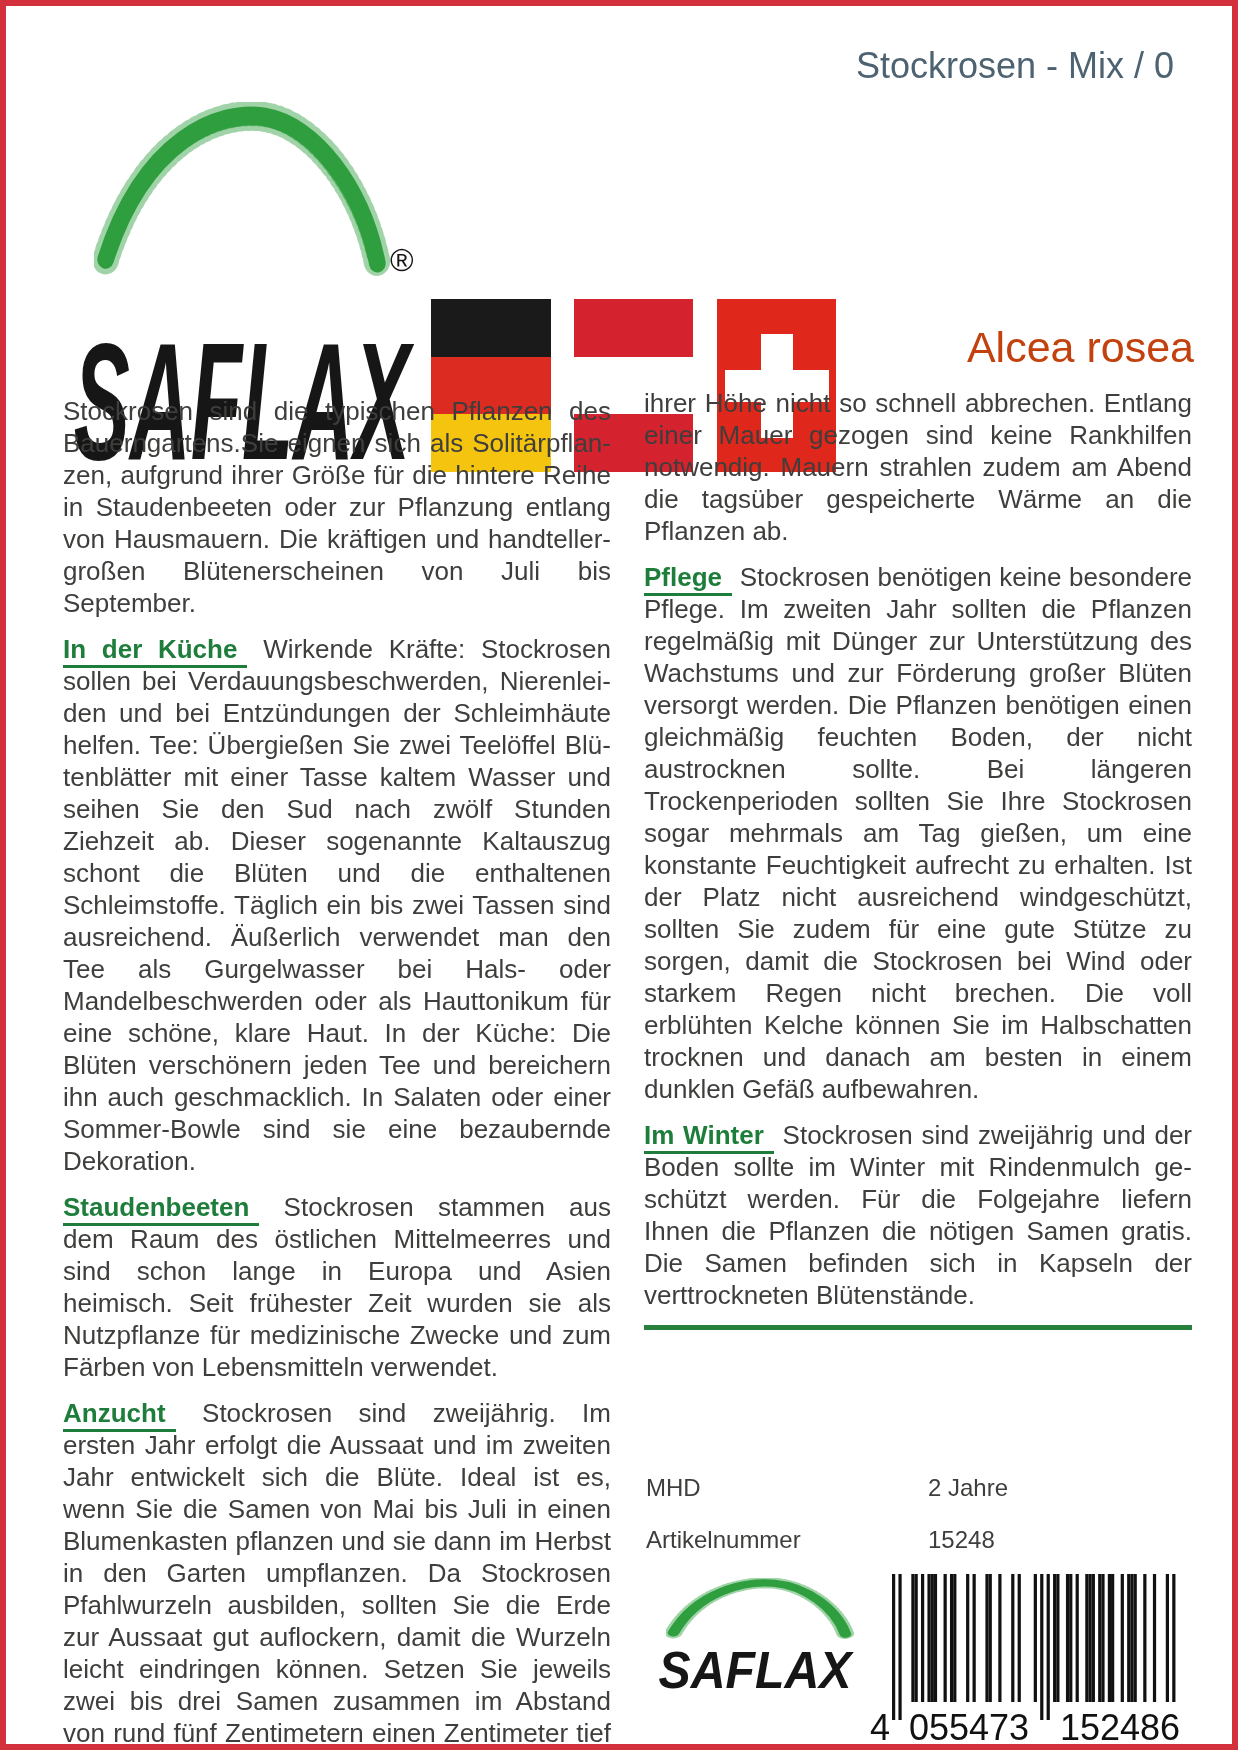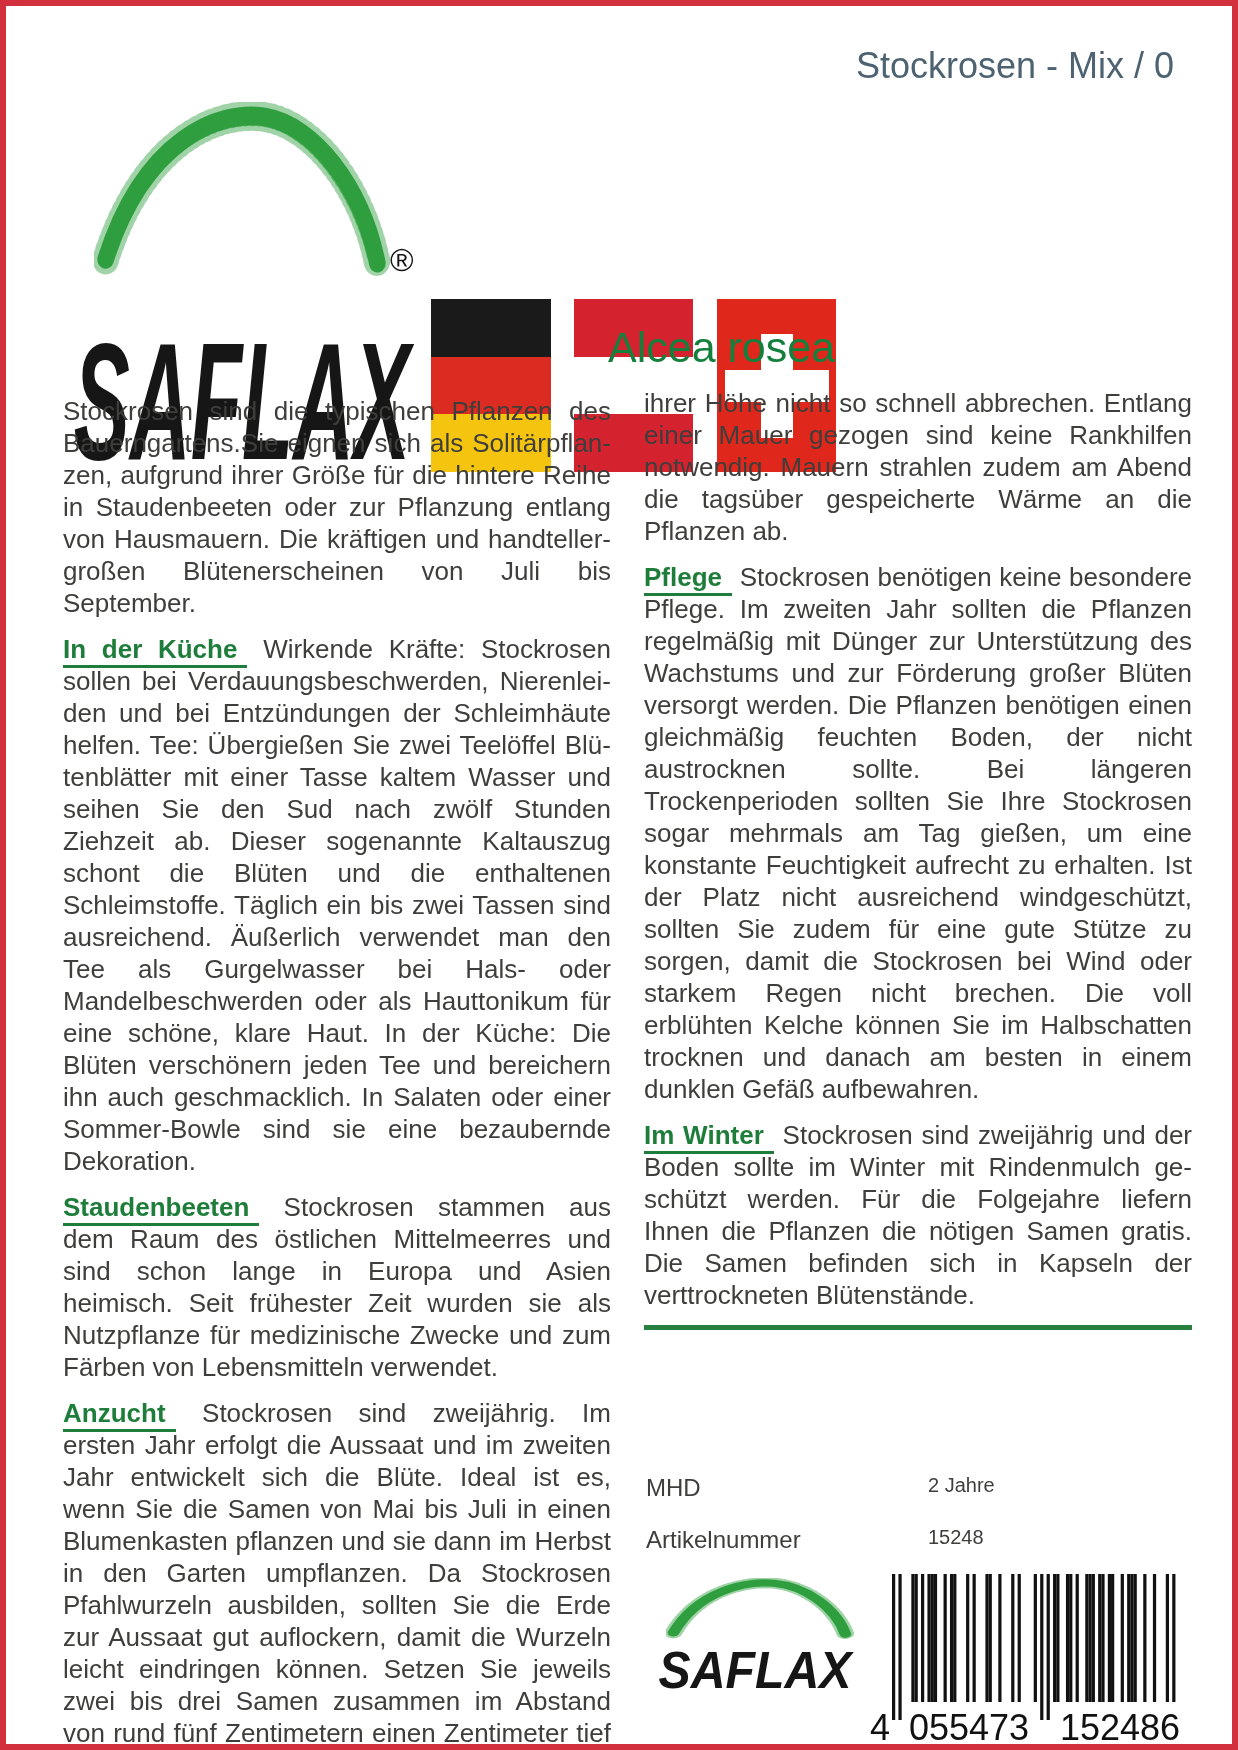--- a/index.html
+++ b/index.html
@@ -18,22 +18,23 @@
     top:39px;right:58px;
     font-size:36px;color:#4d6372;
     letter-spacing:0px;
   }
   .ltitle{
     left:57px;top:272px;
     font-size:40px;font-weight:bold;color:#1e7d3a;
     line-height:1.1;
   }
   .rtitle{
-    left:602px;top:318px;width:548px;
-    font-size:43px;color:#15803d;
+    left:640px;top:318px;width:548px;
+    text-align:right;
+    font-size:43px;color:#c2410c;
     line-height:1.1;
   }
   .col{
     width:548px;
     font-size:26px;line-height:32px;
     text-align:justify;
     -webkit-hyphens:manual;hyphens:manual;
   }
   .col-left{left:57px;top:389px;}
   .col-right{left:638px;top:381px;}
@@ -51,21 +52,21 @@
   .de-black{background:#1a1a1a;}
   .de-red{background:#dc2b20;}
   .de-gold{background:#f4c40e;}
   .at-red{background:#d4232e;}
   .at-white{background:#ffffff;}
   .ch-cross-v{position:absolute;left:50%;top:50%;width:32px;height:104px;margin-left:-16px;margin-top:-52px;background:#ffffff;}
   .ch-cross-h{position:absolute;left:50%;top:50%;width:104px;height:32px;margin-left:-52px;margin-top:-16px;background:#ffffff;}
   .reg-mark{left:384px;top:236px;font-size:32px;color:#161616;}
   .divider{left:638px;top:1319px;width:548px;height:5px;background:#27803e;}
   .foot-label{font-size:24px;color:#3e3e3c;}
-  .foot-val{font-size:20px;color:#3e3e3c;}
+  .foot-val{font-size:24px;color:#3e3e3c;}
   .f-mhd{left:640px;top:1468px;}
   .f-mhd-v{left:922px;top:1468px;}
   .f-art{left:640px;top:1520px;}
   .f-art-v{left:922px;top:1520px;}
   svg{display:block;}
 </style>
 </head>
 <body>
 
 <div class="page">

